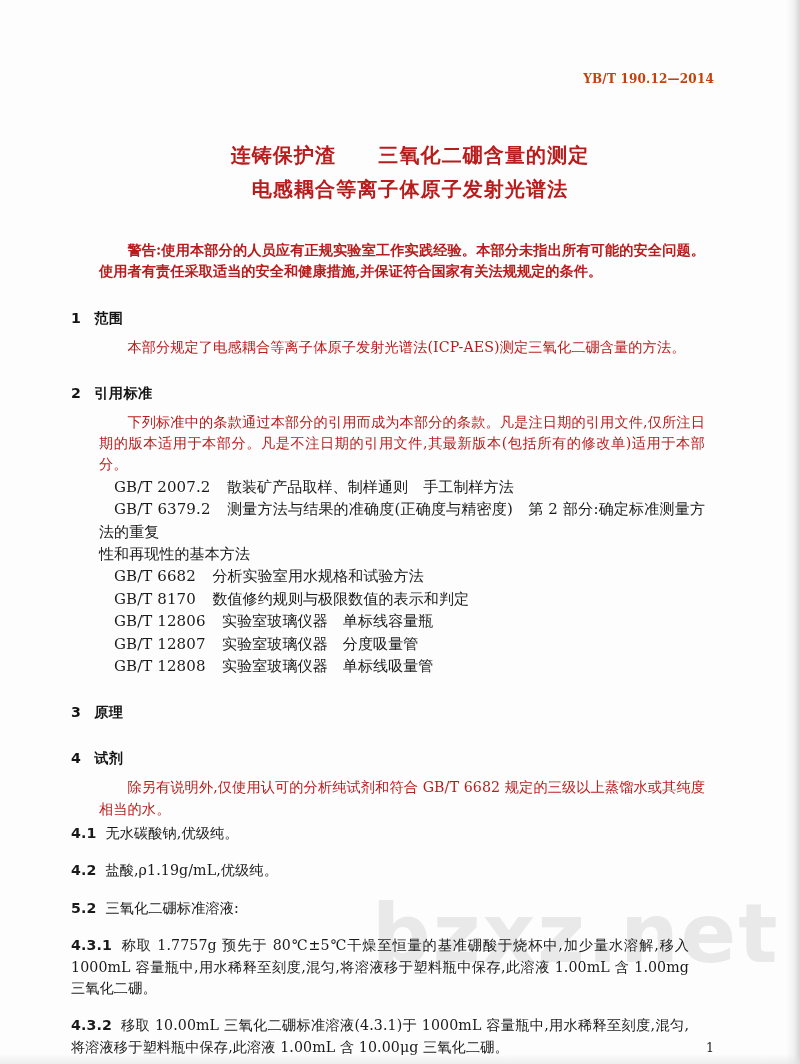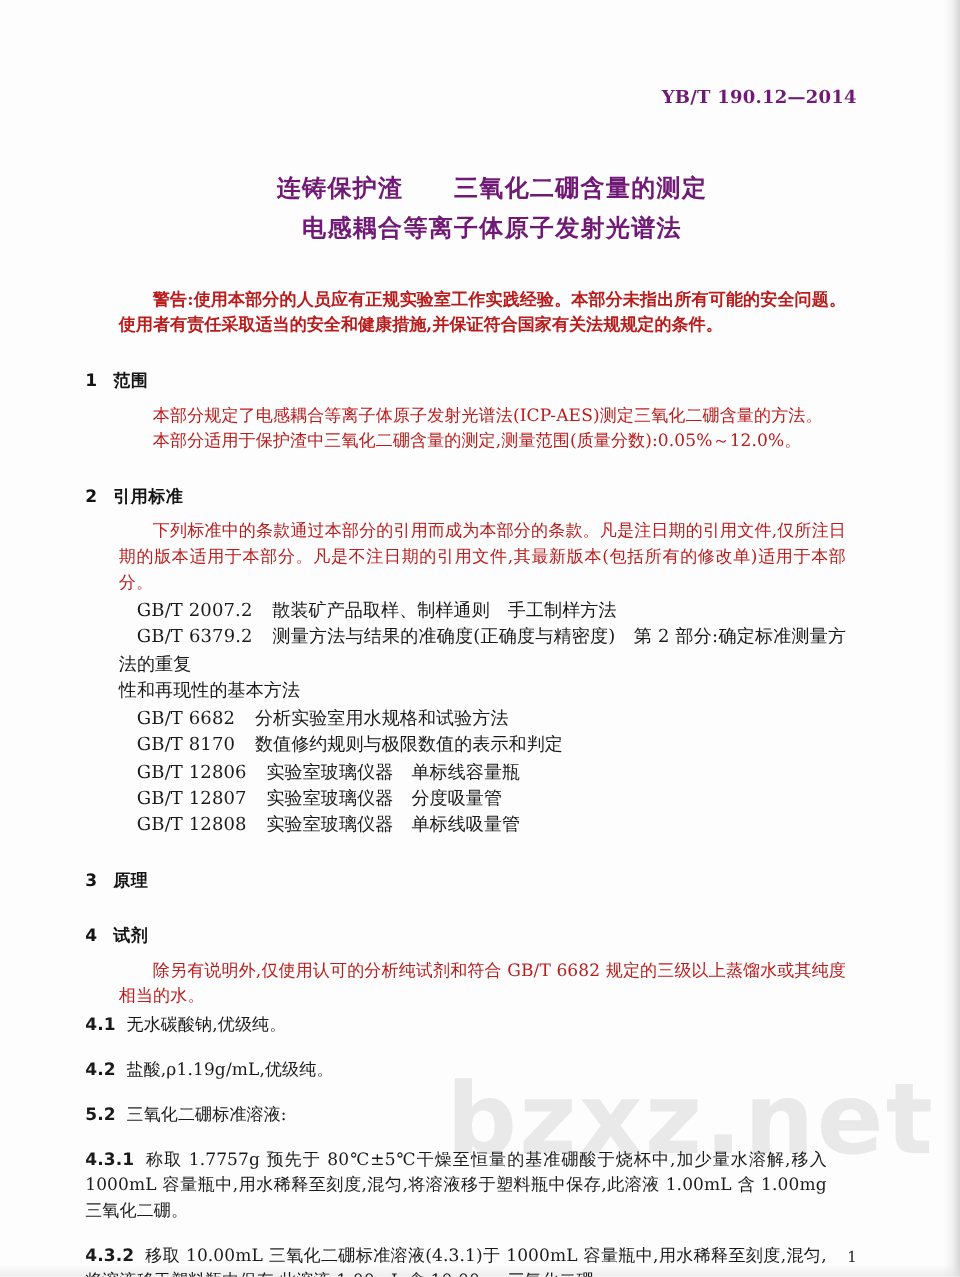--- a/index.html
+++ b/index.html
@@ -60,38 +60,38 @@
   .content {
     position: relative;
     z-index: 2;
   }
   .doc-header {
     position: absolute;
     top: 72px;
     right: 86px;
     font-family: "DejaVu Serif", "Liberation Serif", serif;
     font-weight: bold;
-    font-size: 15px;
+    font-size: 12px;
     letter-spacing: 0.2px;
-    color: #701a75;
+    color: #c2410c;
   }
   .title-block {
     position: absolute;
     top: 140px;
     left: 0;
     width: 800px;
     text-align: center;
   }
   .title-line {
-    font-family: Liberation Serif, serif;
+    font-family: Liberation Mono, monospace;
     font-weight: bold;
     font-size: 20px;
     letter-spacing: 1.1px;
     line-height: 34px;
-    color: #701a75;
+    color: #b91c1c;
     white-space: pre;
     padding-left: 20px;
   }
   .body-block {
     position: absolute;
     top: 240px;
     left: 99px;
     width: 606px;
   }
   .para {
@@ -177,21 +177,20 @@
     </div>
 
     <div class="body-block">
 
       <p class="para warning">警告:使用本部分的人员应有正规实验室工作实践经验。本部分未指出所有可能的安全问题。使用者有责任采取适当的安全和健康措施,并保证符合国家有关法规规定的条件。</p>
 
       <div class="sec-head">
         <span class="num">1</span><span>范围</span>
       </div>
       <p class="para indent2">本部分规定了电感耦合等离子体原子发射光谱法(ICP-AES)测定三氧化二硼含量的方法。</p>
-      <p class="para indent2">本部分适用于保护渣中三氧化二硼含量的测定,测量范围(质量分数):0.05%～12.0%。</p>
 
       <div class="sec-head">
         <span class="num">2</span><span>引用标准</span>
       </div>
       <p class="para indent2">下列标准中的条款通过本部分的引用而成为本部分的条款。凡是注日期的引用文件,仅所注日期的版本适用于本部分。凡是不注日期的引用文件,其最新版本(包括所有的修改单)适用于本部分。</p>
 
       <p class="std-line"><span>GB/T 2007.2</span><span class="gap"></span><span>散装矿产品取样、制样通则　手工制样方法</span></p>
       <p class="std-line"><span>GB/T 6379.2</span><span class="gap"></span><span>测量方法与结果的准确度(正确度与精密度)　第 2 部分:确定标准测量方法的重复</span></p>
       <p class="std-line wrap">性和再现性的基本方法</p>
       <p class="std-line"><span>GB/T 6682</span><span class="gap"></span><span>分析实验室用水规格和试验方法</span></p>

